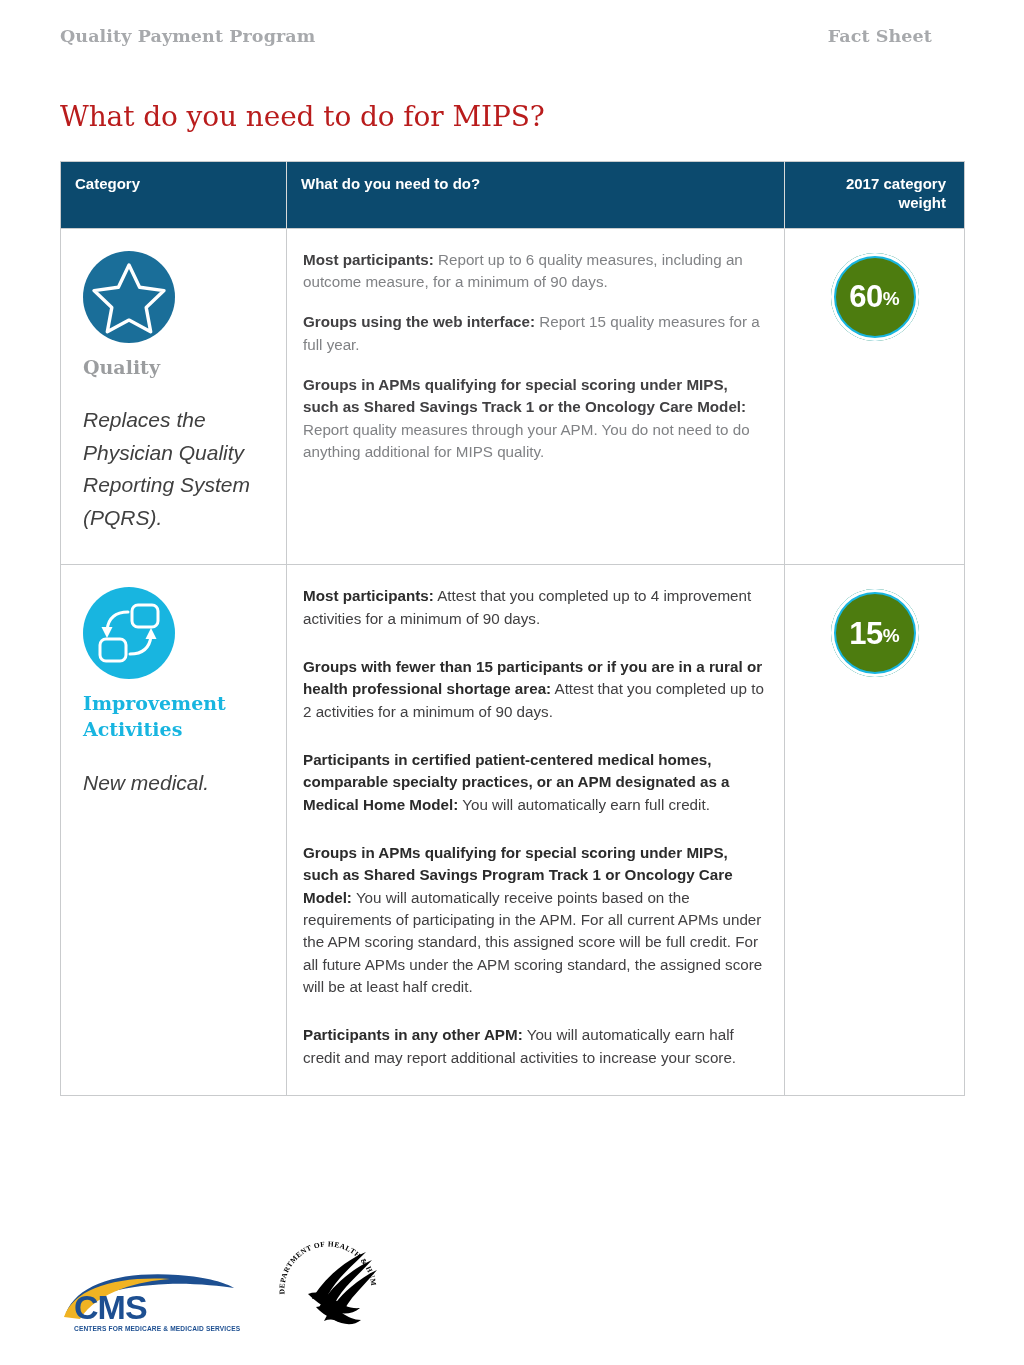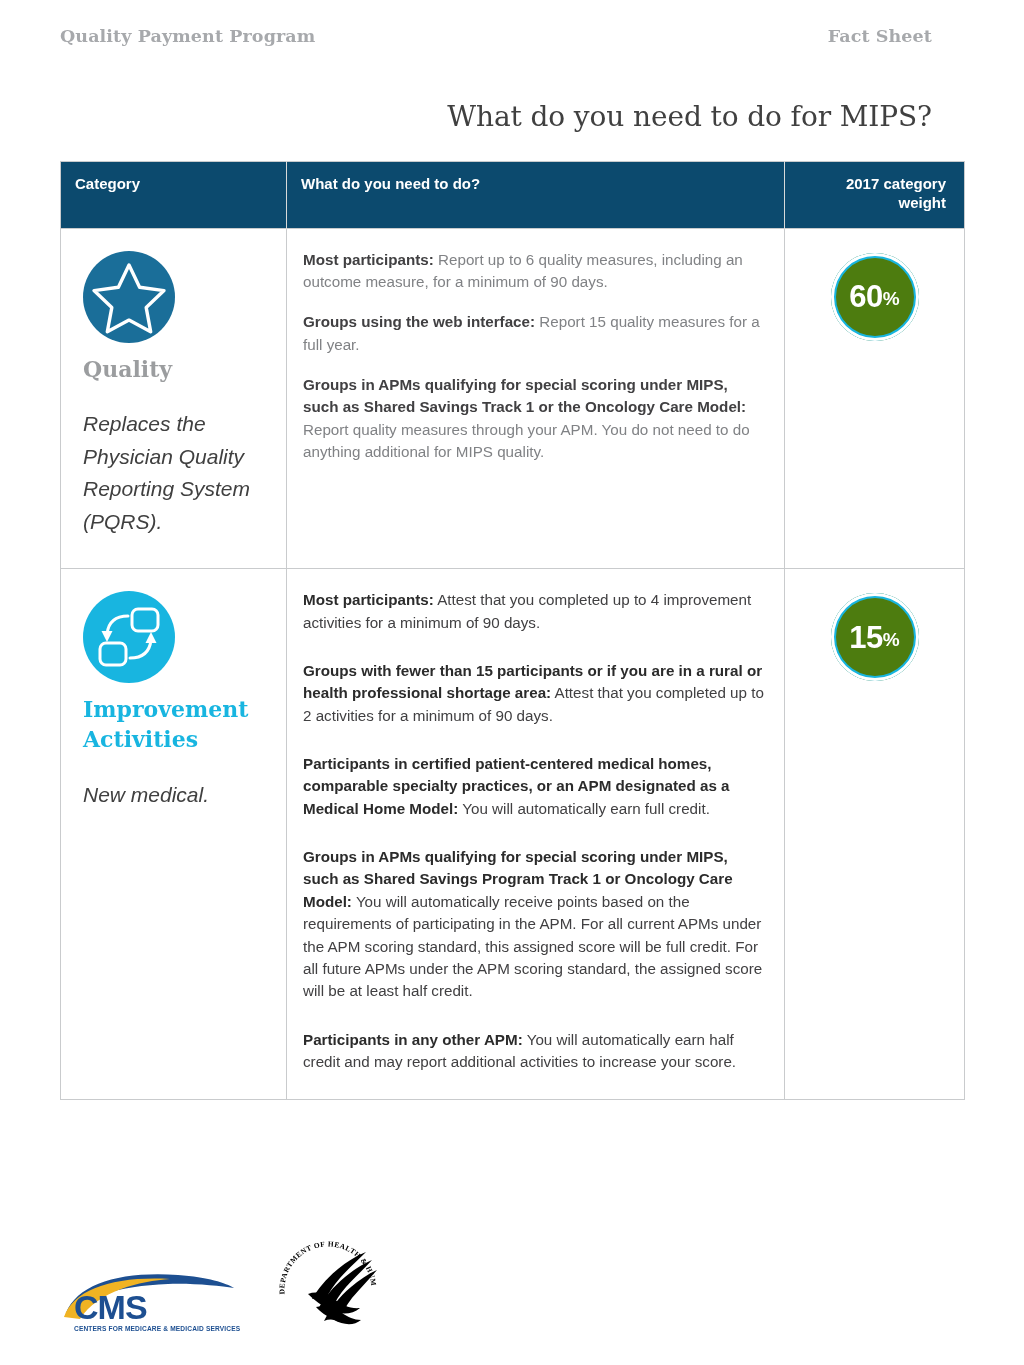--- a/index.html
+++ b/index.html
@@ -34,23 +34,22 @@
     color: #a7a9ac;
     letter-spacing: 0.1px;
   }
 
   
   .page-title {
     margin-top: 54px;
     font-family: "DejaVu Serif", "Liberation Serif", serif;
     font-weight: normal;
     font-size: 28px;
-    color: #404040;
+    color: #b91c1c;
     letter-spacing: -0.1px;
-    text-align: right;
   }
 
   
   .tbl {
     margin-top: 28px;
     border: 1px solid #c9cbcd;
     border-collapse: collapse;
     width: 100%;
     table-layout: fixed;
   }
@@ -83,21 +82,21 @@
     background: #ffffff;
   }
   .tbl tbody td:last-child { border-right: none; }
 
   
   .cat-cell { padding: 22px 16px 30px 22px; }
   .cat-icon-wrap { margin-bottom: 6px; }
   .cat-label {
     font-family: "DejaVu Serif", "Liberation Serif", serif;
     font-weight: bold;
-    font-size: 22px;
+    font-size: 19px;
     line-height: 1.35;
     margin-top: 8px;
   }
   .cat-label.gray { color: #9b9d9f; }
   .cat-label.cyan { color: #18b5e0; }
   .cat-desc {
     margin-top: 24px;
     font-style: italic;
     font-size: 21px;
     line-height: 1.55;

